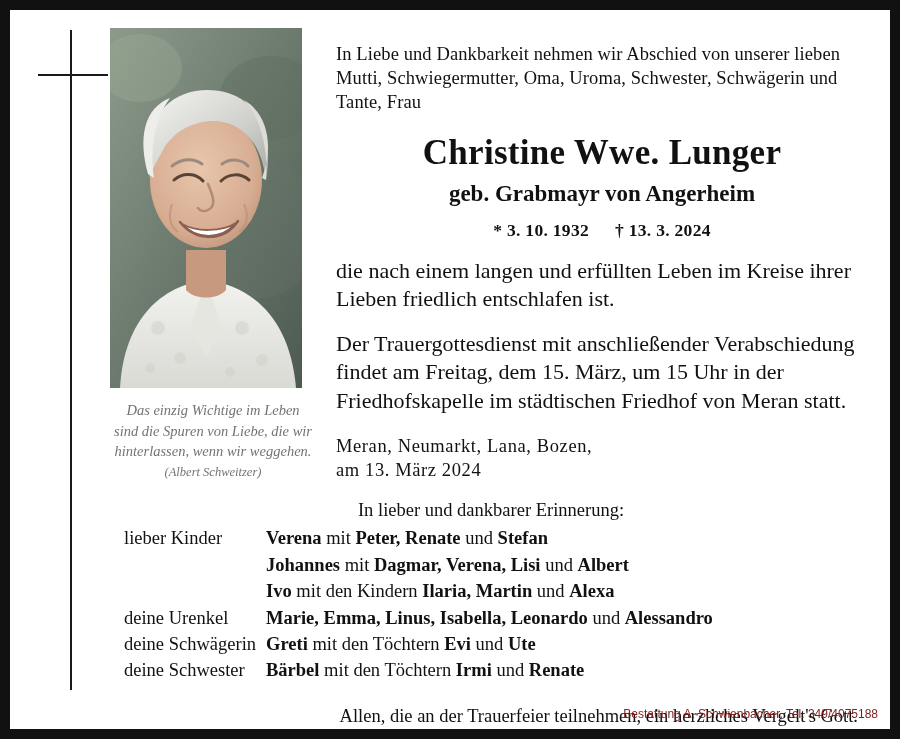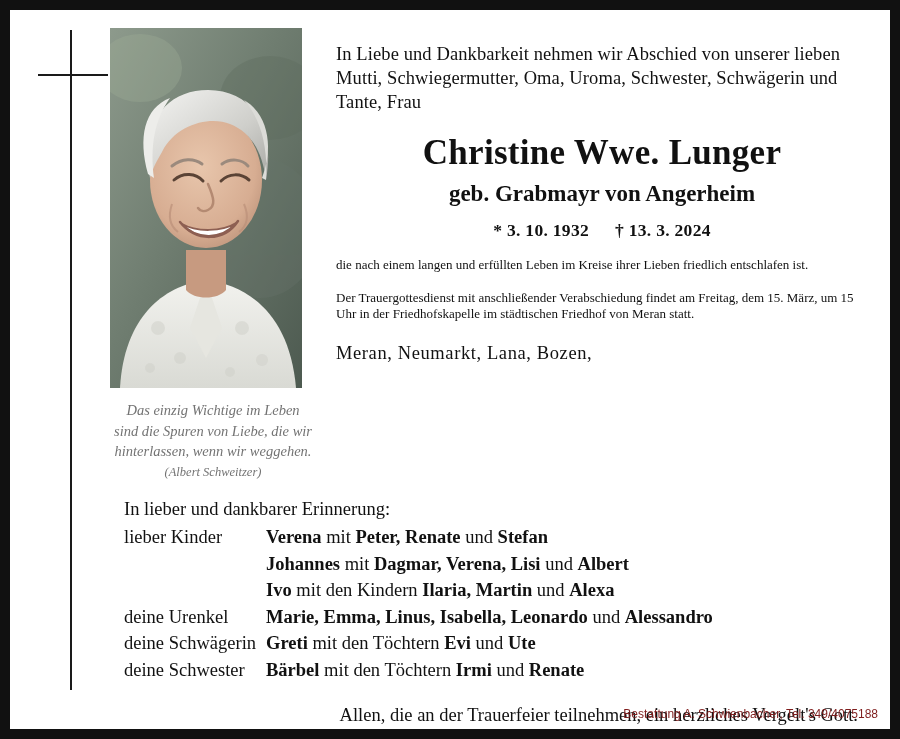--- a/index.html
+++ b/index.html
@@ -116,40 +116,41 @@
   }
   .dates {
     text-align: center;
     font-weight: bold;
     font-size: 17.5px;
     margin-top: 13px;
     letter-spacing: 0.3px;
   }
   .dates .gap { display: inline-block; width: 26px; }
   .para {
-    font-size: 13px;
+    font-size: 22px;
     line-height: 1.30;
     margin-top: 16px;
   }
   .place {
     font-size: 18.5px;
     line-height: 1.32;
     margin-top: 18px;
     letter-spacing: 0.6px;
   }
 
   
   .bottom {
     padding-left: 92px;
     padding-right: 10px;
     margin-top: 18px;
     font-size: 18.5px;
   }
   .remember {
     margin-bottom: 4px;
+    text-align: center;
   }
   .fam-table {
     border-collapse: collapse;
     margin-top: 2px;
   }
   .fam-table td {
     padding: 1px 0;
     vertical-align: top;
     font-size: 18.5px;
     line-height: 1.32;
@@ -268,20 +269,21 @@
         <div class="name">Christine Wwe. Lunger</div>
         <div class="maiden">geb. Grabmayr von Angerheim</div>
         <div class="dates">
           <span>* 3. 10. 1932</span><span class="gap"></span><span>† 13. 3. 2024</span>
         </div>
         <div class="para">die nach einem langen und erfüllten Leben im Kreise ihrer Lieben friedlich entschlafen ist.</div>
         <div class="para">Der Trauergottesdienst mit anschließender Verabschiedung findet am Freitag, dem 15. März, um 15 Uhr in der Friedhofskapelle im städtischen Friedhof von Meran statt.</div>
         <div class="place">
           <span>Meran, Neumarkt, Lana, Bozen,</span>
           <br>
+          <span>am 13. März 2024</span>
         </div>
       </div>
     </div>
 
     <div class="bottom">
       <div class="remember">In lieber und dankbarer Erinnerung:</div>
       <table class="fam-table">
         <tbody>
             <tr>
               <td class="rel">lieber Kinder</td>

